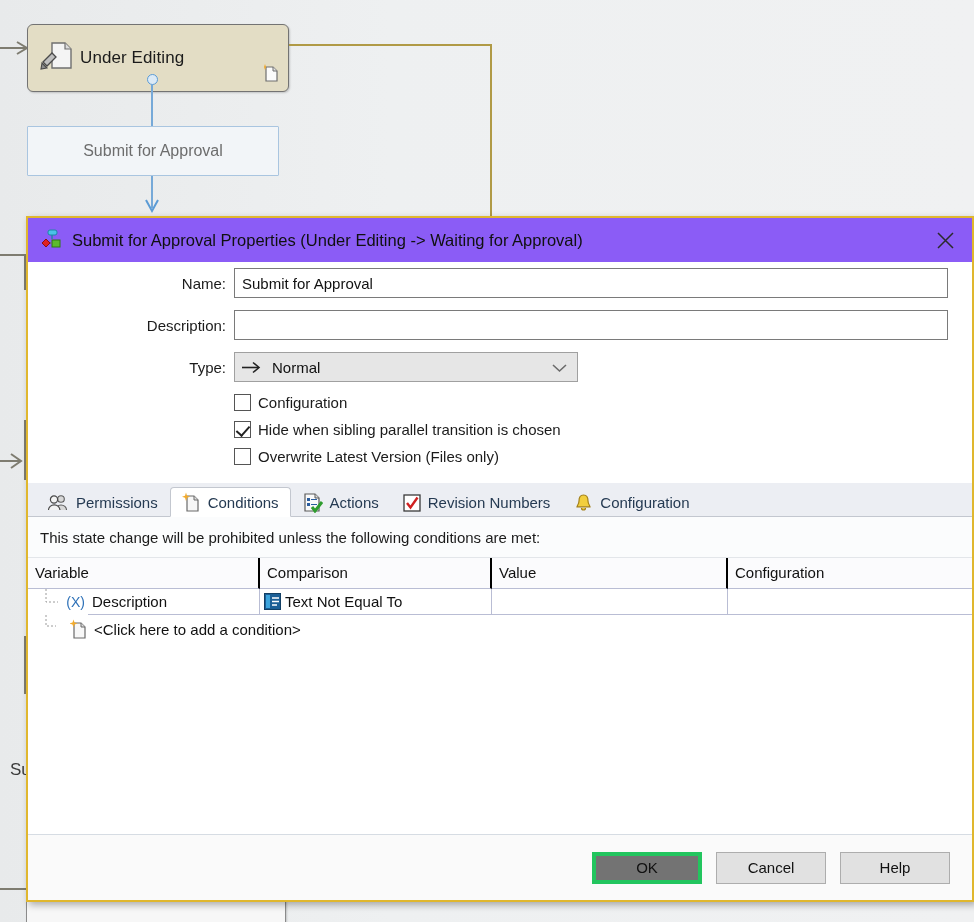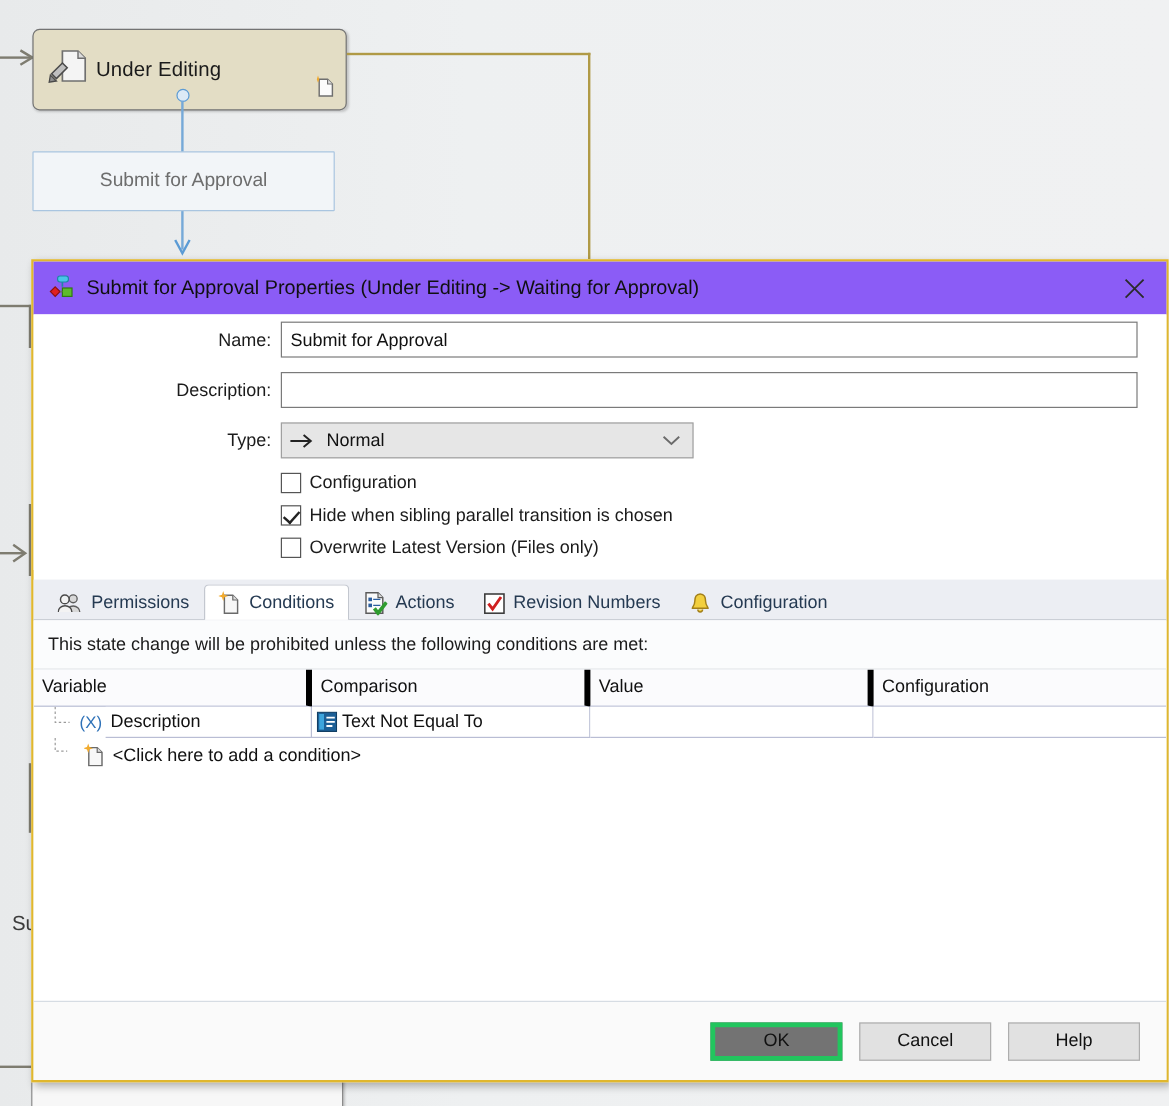--- a/index.html
+++ b/index.html
@@ -145,21 +145,21 @@
     font-size: 15px; color: #1b1b1b;
     background: #fbfcfd;
     border-bottom: 1px solid #e3e6ea;
   }
 
   
   .grid { flex: 1 1 auto; display: flex; flex-direction: column; overflow: hidden; }
   .grid-head { display: flex; flex: none; background: #fbfbfd; }
   .grid-head .th {
     font-size: 15px; color: #111; padding: 6px 0 7px 7px;
-    border-right: 5px solid #000000; border-bottom: 1px solid #b9bdd4;
+    border-right: 2px solid #000000; border-bottom: 1px solid #b9bdd4;
   }
   .grid-head .th:last-child { border-right: none; }
   .col-variable { width: 232px; flex: none; }
   .col-comparison { width: 232px; flex: none; }
   .col-value { width: 236px; flex: none; }
   .col-config { flex: 1 1 auto; }
 
   .grid-row { display: flex; flex: none; height: 26px; align-items: stretch; }
   .cell {
     border-right: 1px solid #b9bdd4; border-bottom: 1px solid #b9bdd4;

